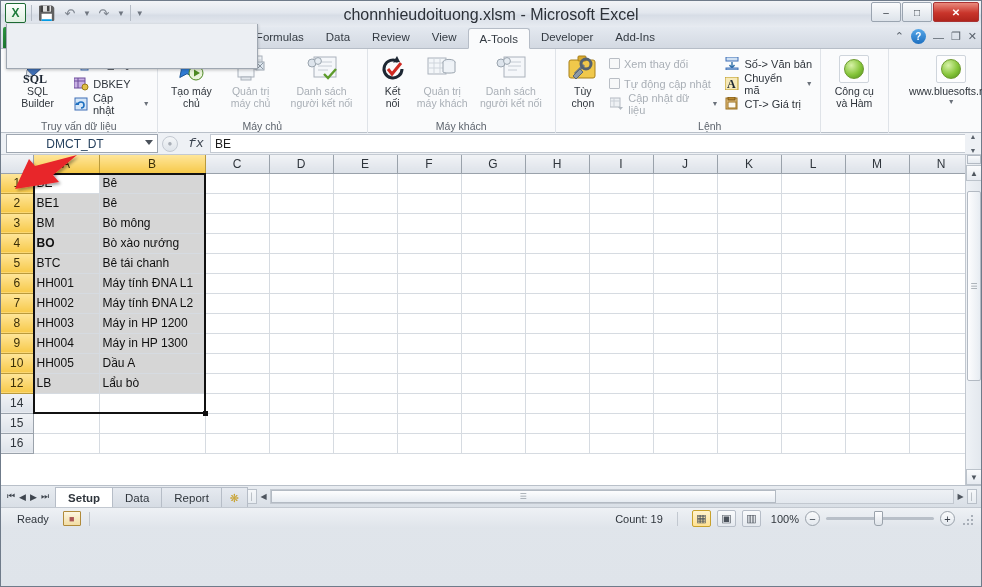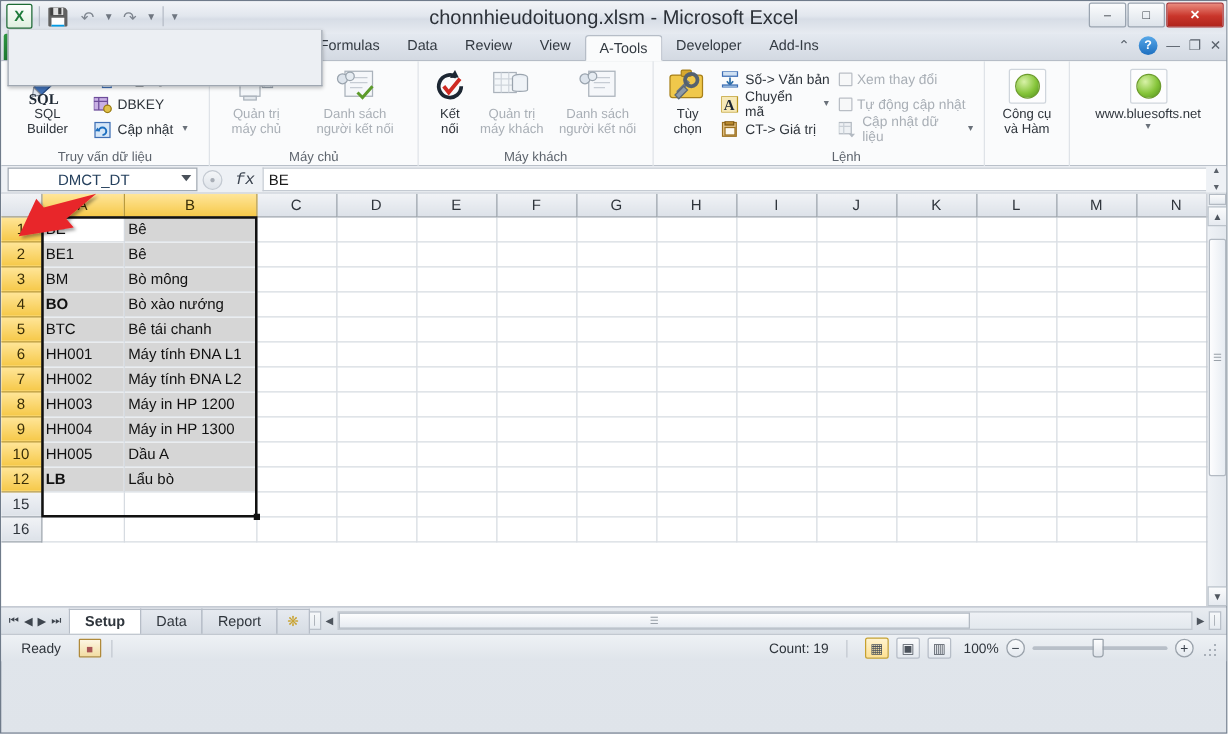--- a/index.html
+++ b/index.html
@@ -323,20 +323,31 @@
             <span>Cập nhật</span>
             <span class="caret">▼</span>
           </div>
         </div>
       </div>
       <div class="rgl">Truy vấn dữ liệu</div>
     </div>
 
     <div class="rgroup" style="width:210px">
       <div class="rgbody">
+        <div class="bigbtn w64">
+          <span class="bi">
+            <svg width="34" height="30" viewBox="0 0 34 30">
+              <path d="M13 2l3.5 7.3 8 .9-5.9 5.4 1.6 7.9L13 19.7 5.8 23.5l1.6-7.9L1.5 10.2l8-.9z" fill="#2f7bd4" stroke="#1d5696"></path>
+              <circle cx="22" cy="19" r="7" fill="#e9f3da" stroke="#4d8a22"></circle>
+              <path d="M20 15.5l6 3.5-6 3.5z" fill="#4d8a22"></path>
+            </svg>
+          </span>
+          <span class="bl">Tạo máy</span>
+          <span class="bl" style="margin-top:0">chủ</span>
+        </div>
         <div class="bigbtn w64 dim">
           <span class="bi">
             <svg width="34" height="30" viewBox="0 0 34 30">
               <rect x="12" y="2" width="16" height="13" fill="#eef2f6" stroke="#aab2bb"></rect>
               <path d="M12 6h16M12 10h16" stroke="#c6ccd4"></path>
               <rect x="4" y="11" width="16" height="12" fill="#f3f6f9" stroke="#aab2bb"></rect>
               <rect x="7" y="23" width="10" height="3" fill="#e2e7ec" stroke="#aab2bb"></rect>
               <rect x="22" y="8" width="8" height="8" fill="#dfe8f0" stroke="#9aa4ae"></rect>
               <path d="M23 9l6 6M29 9l-6 6" stroke="#8d97a2"></path>
             </svg>
@@ -409,20 +420,42 @@
             <svg width="32" height="30" viewBox="0 0 32 30">
               <rect x="2" y="6" width="26" height="18" rx="2" fill="#f0c84b" stroke="#a8801a"></rect>
               <rect x="11" y="2" width="8" height="5" rx="1" fill="#d8a92f" stroke="#a8801a"></rect>
               <path d="M8 20l9-9" stroke="#6c7886" stroke-width="3"></path>
               <circle cx="19" cy="10" r="5" fill="none" stroke="#55626f" stroke-width="3"></circle>
               <path d="M6 22l7-7 3 3-7 7z" fill="#8e9aa7" stroke="#5c6773"></path>
             </svg>
           </span>
           <span class="bl">Tùy</span>
           <span class="bl" style="margin-top:0">chọn</span>
+        </div>
+
+        <div class="smallcol" style="width:118px">
+          <div class="smallbtn dim">
+            <span class="chk"></span>
+            <span>Xem thay đổi</span>
+          </div>
+          <div class="smallbtn dim">
+            <span class="chk"></span>
+            <span>Tự động cập nhật</span>
+          </div>
+          <div class="smallbtn dim">
+            <span class="ic ic-grid">
+              <svg width="14" height="13" viewBox="0 0 14 13">
+                <rect x="0" y="1" width="10" height="9" fill="#eef1f4" stroke="#b3bac2"></rect>
+                <path d="M0 4h10M4 1v9" stroke="#c9cfd6"></path>
+                <path d="M8 10l5 0-2.5 3z" fill="#b3bac2"></path>
+              </svg>
+            </span>
+            <span>Cập nhật dữ liệu</span>
+            <span class="caret">▼</span>
+          </div>
         </div>
 
         <div class="smallcol" style="width:96px">
           <div class="smallbtn">
             <span class="ic ic-num">
               <svg width="14" height="13" viewBox="0 0 14 13">
                 <rect x="1" y="0" width="12" height="4" fill="#cfe0f2" stroke="#3f6fb5"></rect>
                 <path d="M7 5v5M4.5 8L7 11l2.5-3" stroke="#2f6fa8" stroke-width="1.4" fill="none"></path>
                 <rect x="1" y="11" width="12" height="2" fill="#9fc0e0" stroke="#3f6fb5"></rect>
               </svg>
@@ -443,42 +476,20 @@
             <span class="ic ic-ct">
               <svg width="14" height="13" viewBox="0 0 14 13">
                 <rect x="1" y="1" width="11" height="11" fill="#e8c78a" stroke="#9b701f"></rect>
                 <rect x="3" y="0" width="7" height="3" fill="#b8882f" stroke="#7d5712"></rect>
                 <rect x="3" y="5" width="8" height="6" fill="#fdfaf2" stroke="#9b701f"></rect>
               </svg>
             </span>
             <span>CT-&gt; Giá trị</span>
           </div>
         </div>
-
-        <div class="smallcol" style="width:118px">
-          <div class="smallbtn dim">
-            <span class="chk"></span>
-            <span>Xem thay đổi</span>
-          </div>
-          <div class="smallbtn dim">
-            <span class="chk"></span>
-            <span>Tự động cập nhật</span>
-          </div>
-          <div class="smallbtn dim">
-            <span class="ic ic-grid">
-              <svg width="14" height="13" viewBox="0 0 14 13">
-                <rect x="0" y="1" width="10" height="9" fill="#eef1f4" stroke="#b3bac2"></rect>
-                <path d="M0 4h10M4 1v9" stroke="#c9cfd6"></path>
-                <path d="M8 10l5 0-2.5 3z" fill="#b3bac2"></path>
-              </svg>
-            </span>
-            <span>Cập nhật dữ liệu</span>
-            <span class="caret">▼</span>
-          </div>
-        </div>
       </div>
       <div class="rgl" style="left:44px">Lệnh</div>
     </div>
 
     <div class="rgroup" style="width:68px">
       <div class="rgbody" style="justify-content:center">
         <div class="bigbtn w66">
           <span class="bi">
             <span class="orbbox">
                 <span class="greenorb"></span>
@@ -713,22 +724,39 @@
             <td class="cell" style="width: 64px;"></td>
             <td class="cell" style="width: 64px;"></td>
             <td class="cell" style="width: 64px;"></td>
             <td class="cell" style="width: 64px;"></td>
             <td class="cell" style="width: 64px;"></td>
             <td class="cell" style="width: 64px;"></td>
             <td class="cell" style="width: 64px;"></td>
           </tr>
           <tr>
             <th class="rowh sel">12</th>
-            <td class="cell selrange" style="width: 66px; font-weight: bold;">LB</td>
+            <td class="cell selrange" style="width: 66px;">LB</td>
             <td class="cell selrange" style="width: 106px;">Lẩu bò</td>
+            <td class="cell" style="width: 64px;"></td>
+            <td class="cell" style="width: 64px;"></td>
+            <td class="cell" style="width: 64px;"></td>
+            <td class="cell" style="width: 64px;"></td>
+            <td class="cell" style="width: 64px;"></td>
+            <td class="cell" style="width: 64px;"></td>
+            <td class="cell" style="width: 64px;"></td>
+            <td class="cell" style="width: 64px;"></td>
+            <td class="cell" style="width: 64px;"></td>
+            <td class="cell" style="width: 64px;"></td>
+            <td class="cell" style="width: 64px;"></td>
+            <td class="cell" style="width: 64px;"></td>
+          </tr>
+          <tr>
+            <th class="rowh">14</th>
+            <td class="cell" style="width: 66px;"></td>
+            <td class="cell" style="width: 106px;"></td>
             <td class="cell" style="width: 64px;"></td>
             <td class="cell" style="width: 64px;"></td>
             <td class="cell" style="width: 64px;"></td>
             <td class="cell" style="width: 64px;"></td>
             <td class="cell" style="width: 64px;"></td>
             <td class="cell" style="width: 64px;"></td>
             <td class="cell" style="width: 64px;"></td>
             <td class="cell" style="width: 64px;"></td>
             <td class="cell" style="width: 64px;"></td>
             <td class="cell" style="width: 64px;"></td>

